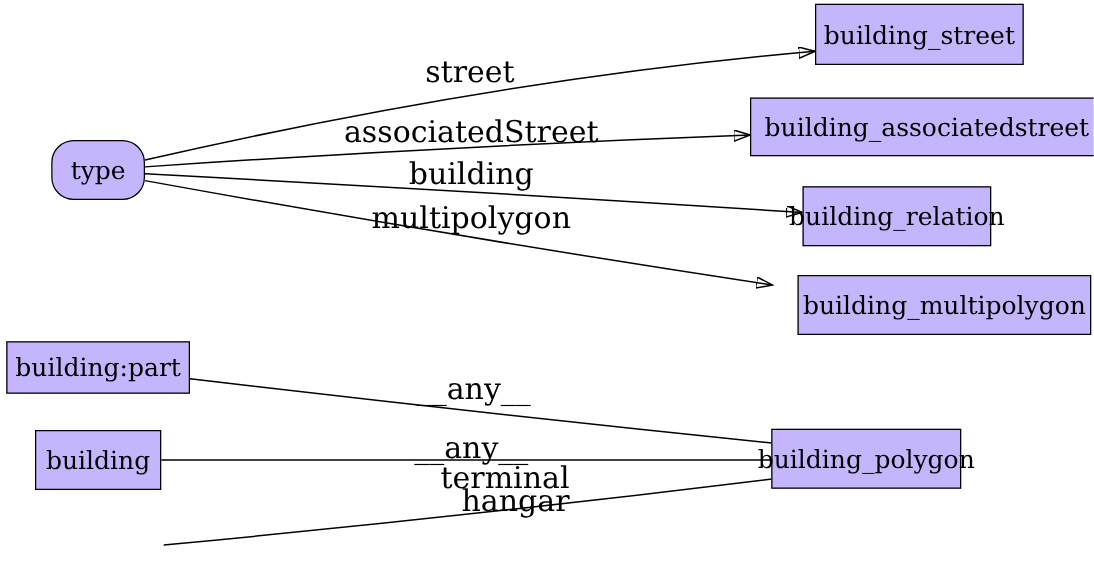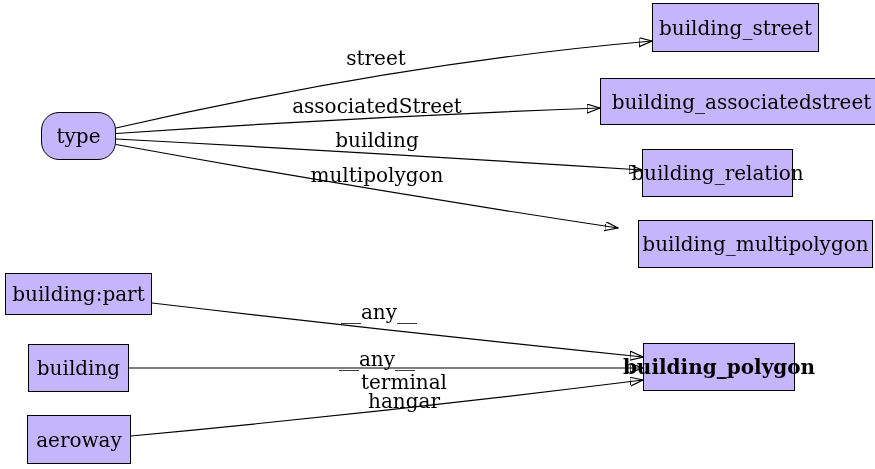--- a/index.html
+++ b/index.html
@@ -35,23 +35,23 @@
     background: #c4b5fd;
     display: flex;
     align-items: center;
     justify-content: center;
     font-size: 20px;
     white-space: nowrap;
   }
   .edge-label {
     position: absolute;
     transform: translate(-50%, -50%);
-    font-size: 20px;
+    font-size: 24px;
     line-height: 19px;
-    text-align: center;
+    text-align: right;
     white-space: pre-line;
   }
 </style>
 </head>
 <body>
 
 <div id="canvas">
 
   <svg class="edges-svg" viewBox="0 0 875 469" xmlns="http://www.w3.org/2000/svg">
     <defs>
@@ -64,27 +64,26 @@
     <path d="M116,139 Q379,153 642,170" marker-end="url(#arrow)"></path>
     <path d="M116,144.5 Q367,190 618,228" marker-end="url(#arrow)"></path>
     <path d="M152,303 Q398,332 643,357" marker-end="url(#arrow)"></path>
     <path d="M129,368 L643,368" marker-end="url(#arrow)"></path>
     <path d="M131,436 Q387,412 643,380" marker-end="url(#arrow)"></path>
   </svg>
 
   <div class="node" style="left:41px;  top:112px; width:75px;  height:48px;border-radius:18px;">type</div>
   <div class="node" style="left:5px;   top:273px; width:147px; height:42px;">building:part</div>
   <div class="node" style="left:28px;  top:344px; width:101px; height:48px;">building</div>
-  <div class="node" style="left:27px;  top:415px; width:104px; height:49px;">aeroway</div>
 
   <div class="node" style="left:652px; top:3px;   width:167px; height:49px;">building_street</div>
   <div class="node" style="left:600px; top:78px;  width:283px; height:47px;">building_associatedstreet</div>
   <div class="node" style="left:642px; top:149px; width:151px; height:48px;">building_relation</div>
   <div class="node" style="left:618px; top:220px; width:235px; height:48px;margin-left:20px;">building_multipolygon</div>
-  <div class="node" style="left:643px; top:343px; width:152px; height:48px;font-weight:bold;">building_polygon</div>
+  <div class="node" style="left:617px; top:343px; width:152px; height:48px;">building_polygon</div>
 
   <div class="edge-label" style="left:376px; top:58px;">street</div>
   <div class="edge-label" style="left:377px; top:106px;">associatedStreet</div>
   <div class="edge-label" style="left:377px; top:140px;">building</div>
   <div class="edge-label" style="left:377px; top:175px;">multipolygon</div>
   <div class="edge-label" style="left:379px; top:312px;">__any__</div>
   <div class="edge-label" style="left:377px; top:359px;">__any__</div>
   <div class="edge-label" style="left:377px; top:392px;margin-left:27px;">terminal
 hangar</div>
 

